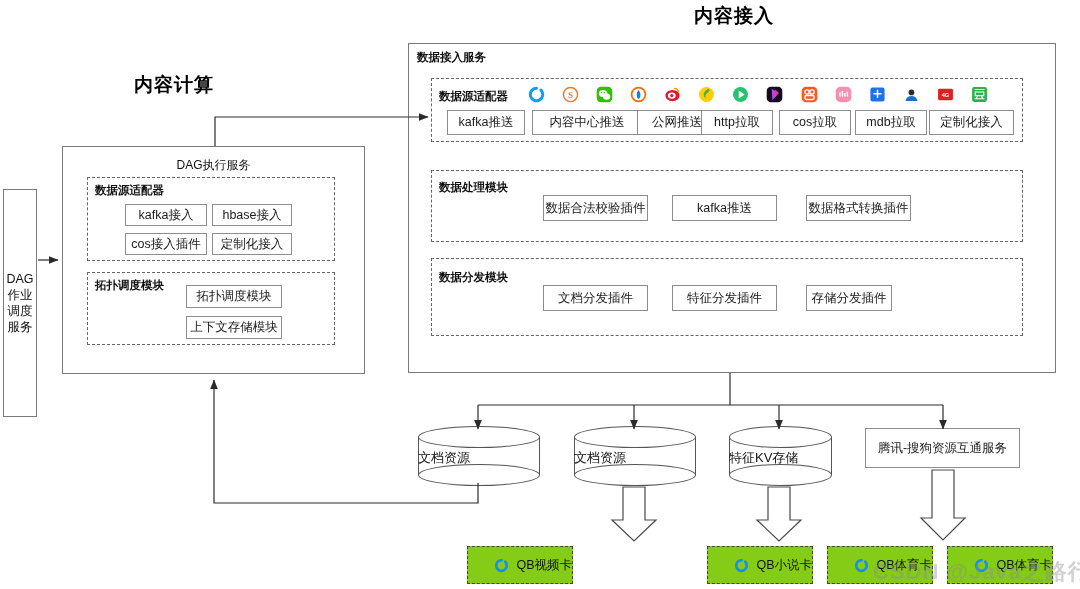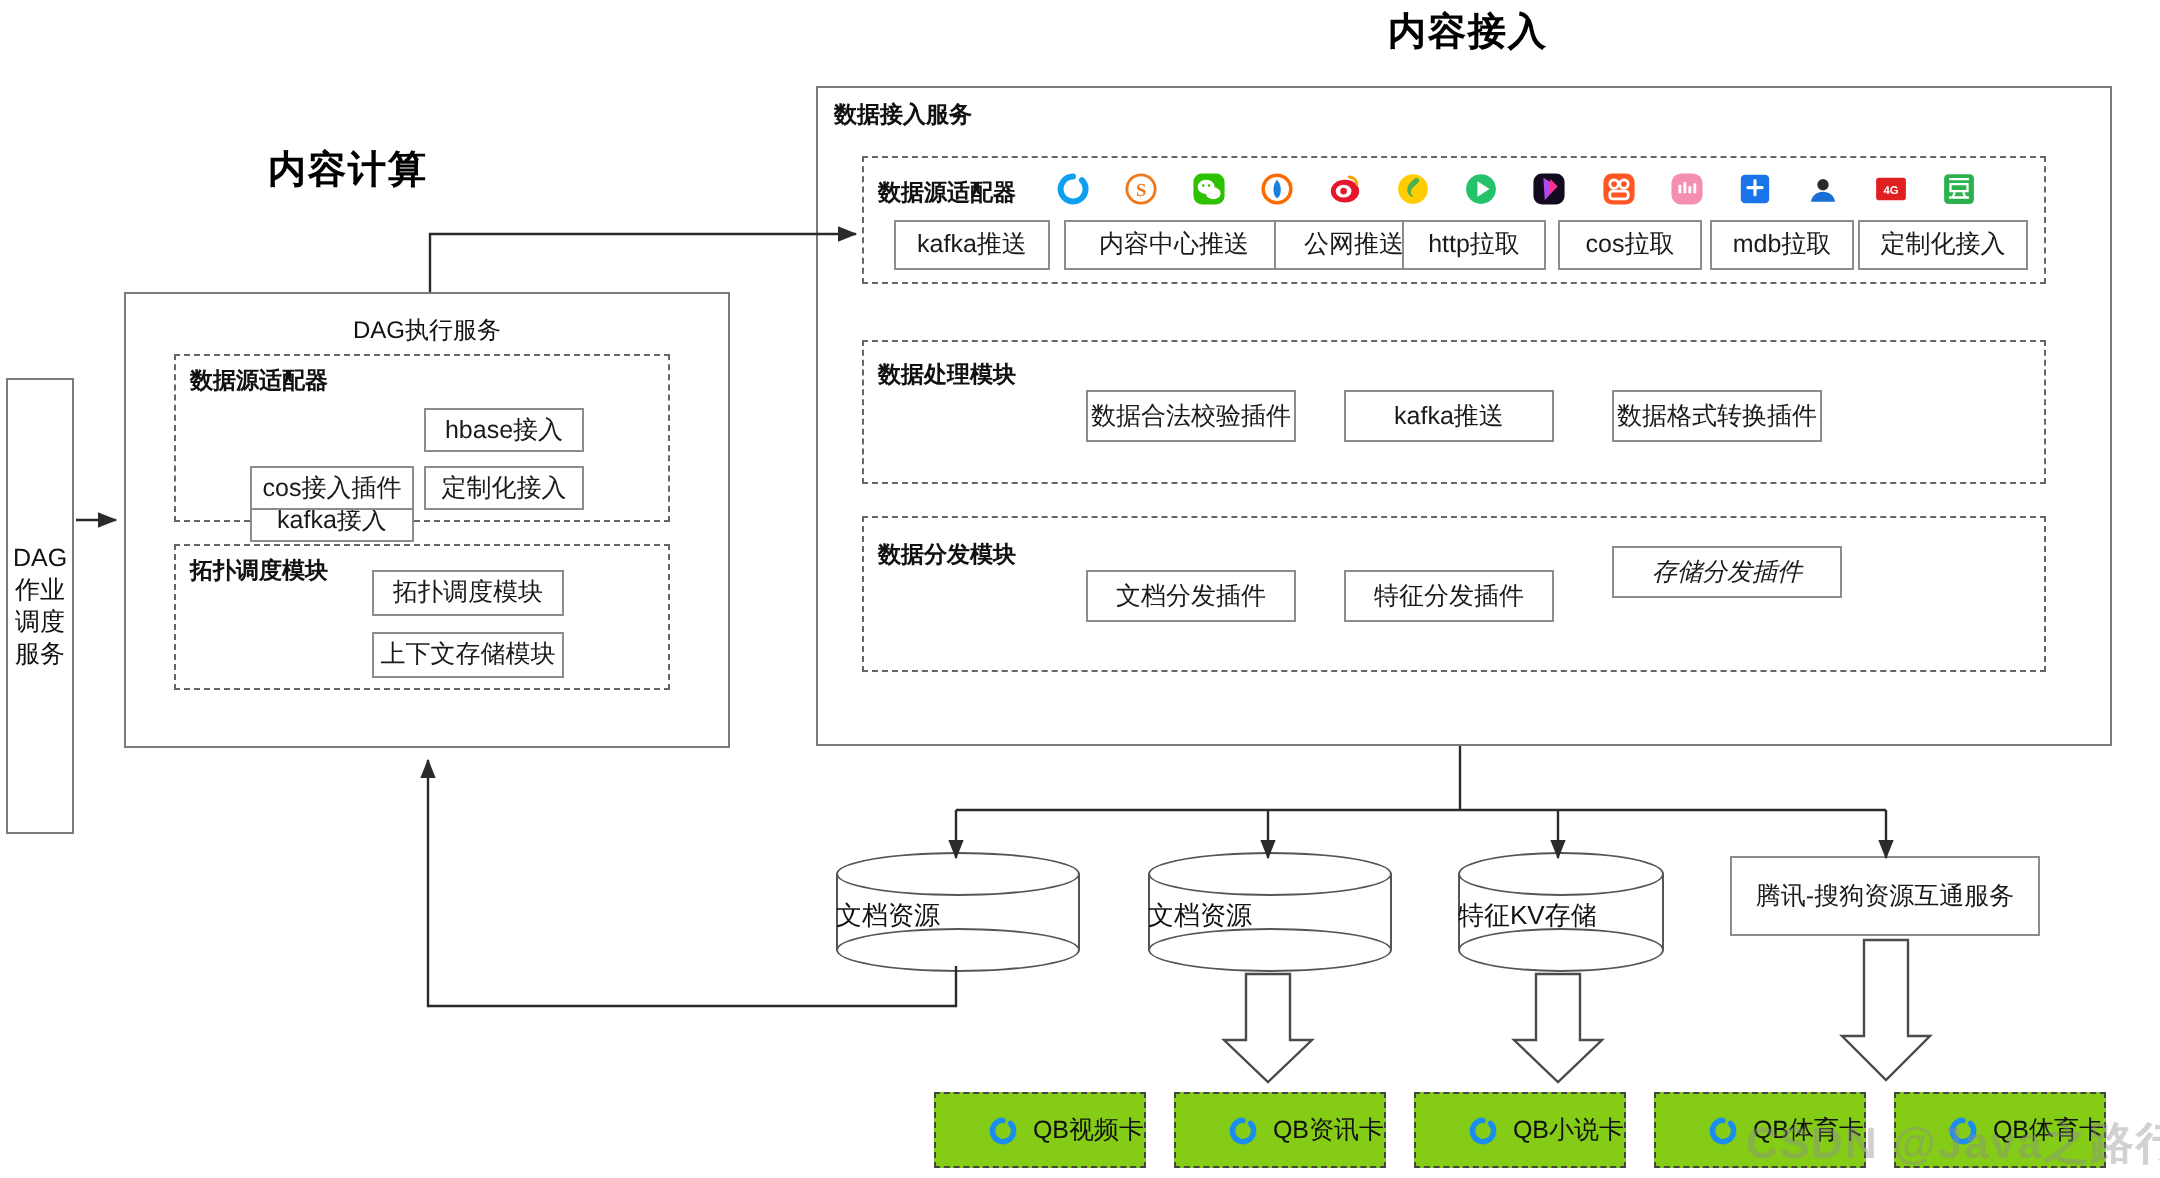--- a/index.html
+++ b/index.html
@@ -167,21 +167,21 @@
     </div>
   </div>
 
   <div class="solid-box abs" style="left:62px; top:146px; width:303px; height:228px;">
     <div class="box-label-center" style="top:10px;">DAG执行服务</div>
   </div>
 
   <div class="dashed-group abs" style="left:87px; top:177px; width:248px; height:84px;"></div>
   <div class="group-label" style="left:95px; top:183px;">数据源适配器</div>
 
-  <div class="thin-box abs" style="left:125px; top:204px; width:82px; height:22px;margin-top:45px;">kafka接入</div>
+  <div class="thin-box abs" style="left:125px; top:204px; width:82px; height:22px;">kafka接入</div>
   <div class="thin-box abs" style="left:212px; top:204px; width:80px; height:22px;">hbase接入</div>
   <div class="thin-box abs" style="left:125px; top:233px; width:82px; height:22px;">cos接入插件</div>
   <div class="thin-box abs" style="left:212px; top:233px; width:80px; height:22px;">定制化接入</div>
 
   <div class="dashed-group abs" style="left:87px; top:272px; width:248px; height:73px;"></div>
   <div class="group-label" style="left:95px; top:278px;">拓扑调度模块</div>
 
   <div class="thin-box abs" style="left:186px; top:285px; width:96px; height:23px;">拓扑调度模块</div>
   <div class="thin-box abs" style="left:186px; top:316px; width:96px; height:23px;">上下文存储模块</div>
 
@@ -275,21 +275,21 @@
 
   <div class="thin-box abs" style="left:543px; top:195px; width:105px; height:26px;">数据合法校验插件</div>
   <div class="thin-box abs" style="left:672px; top:195px; width:105px; height:26px;">kafka推送</div>
   <div class="thin-box abs" style="left:806px; top:195px; width:105px; height:26px;">数据格式转换插件</div>
 
   <div class="dashed-group abs" style="left:431px; top:258px; width:592px; height:78px;"></div>
   <div class="group-label" style="left:439px; top:270px;">数据分发模块</div>
 
   <div class="thin-box abs" style="left:543px; top:285px; width:105px; height:26px;">文档分发插件</div>
   <div class="thin-box abs" style="left:672px; top:285px; width:105px; height:26px;">特征分发插件</div>
-  <div class="thin-box abs" style="left:806px; top:273px; width:115px; height:26px;font-style:italic;">存储分发插件</div>
+  <div class="thin-box abs" style="left:806px; top:285px; width:86px; height:26px;">存储分发插件</div>
 
   <div class="cyl" style="left:418px; top:426px; width:122px; height:60px;">
     <div class="body"></div>
     <div class="bot-e"></div>
     <div class="top-e"></div>
     <div class="cyl-label">文档资源</div>
   </div>
 
   <div class="cyl" style="left:574px; top:426px; width:122px; height:60px;">
     <div class="body"></div>
@@ -307,26 +307,20 @@
 
   <div class="thin-box abs" style="left:865px; top:428px; width:155px; height:40px; font-size:12.5px;">腾讯-搜狗资源互通服务</div>
 
   <div class="qb-card" style="left:467px; top:546px; width:106px; height:38px;">
     <svg class="qb-logo" viewBox="0 0 24 24">
       <path d="M12 3.5a8.5 8.5 0 1 0 6 2.5" fill="none" stroke="#1b8cf2" stroke-width="4.4" stroke-linecap="round"></path>
     </svg>
     <span>QB视频卡</span>
   </div>
 
-  <div class="qb-card" style="left:587px; top:546px; width:106px; height:38px;">
-    <svg class="qb-logo" viewBox="0 0 24 24">
-      <path d="M12 3.5a8.5 8.5 0 1 0 6 2.5" fill="none" stroke="#1b8cf2" stroke-width="4.4" stroke-linecap="round"></path>
-    </svg>
-    <span>QB资讯卡</span>
-  </div>
 
   <div class="qb-card" style="left:707px; top:546px; width:106px; height:38px;">
     <svg class="qb-logo" viewBox="0 0 24 24">
       <path d="M12 3.5a8.5 8.5 0 1 0 6 2.5" fill="none" stroke="#1b8cf2" stroke-width="4.4" stroke-linecap="round"></path>
     </svg>
     <span>QB小说卡</span>
   </div>
 
   <div class="qb-card" style="left:827px; top:546px; width:106px; height:38px;">
     <svg class="qb-logo" viewBox="0 0 24 24">

